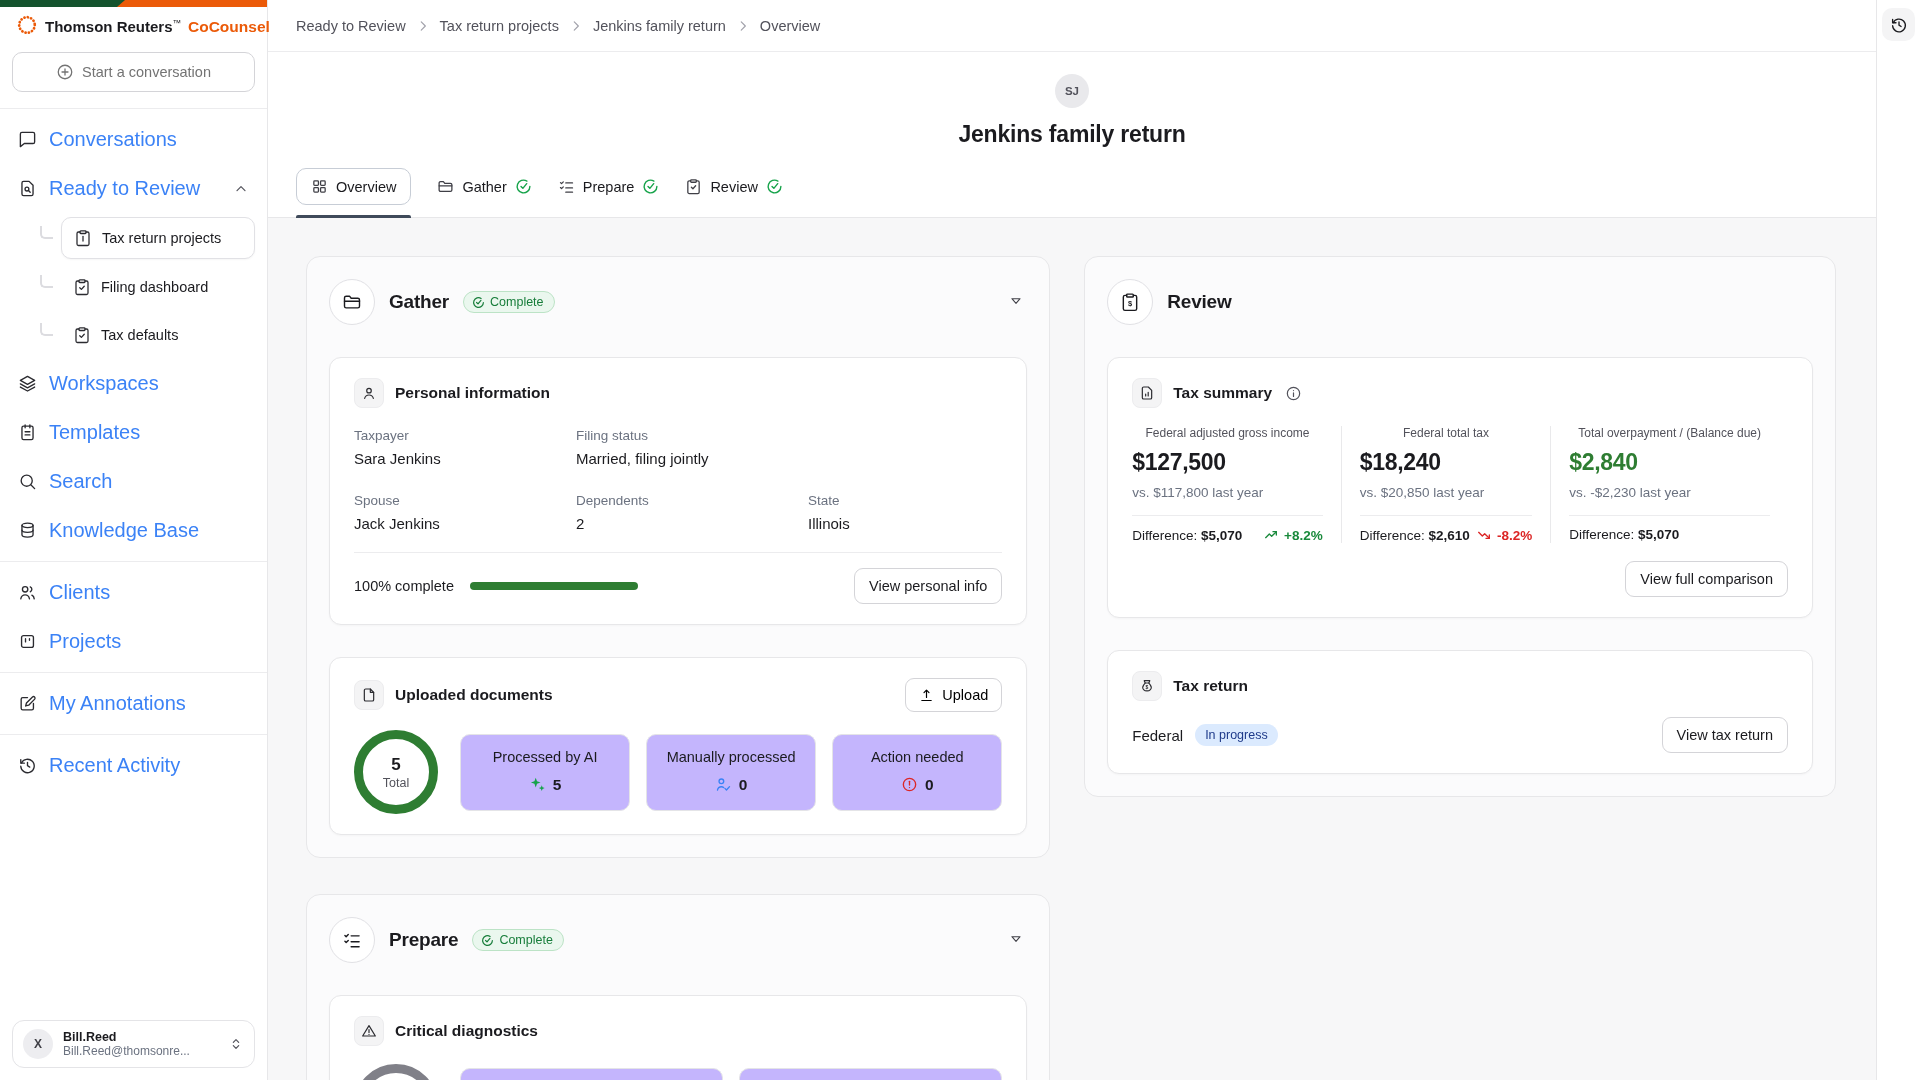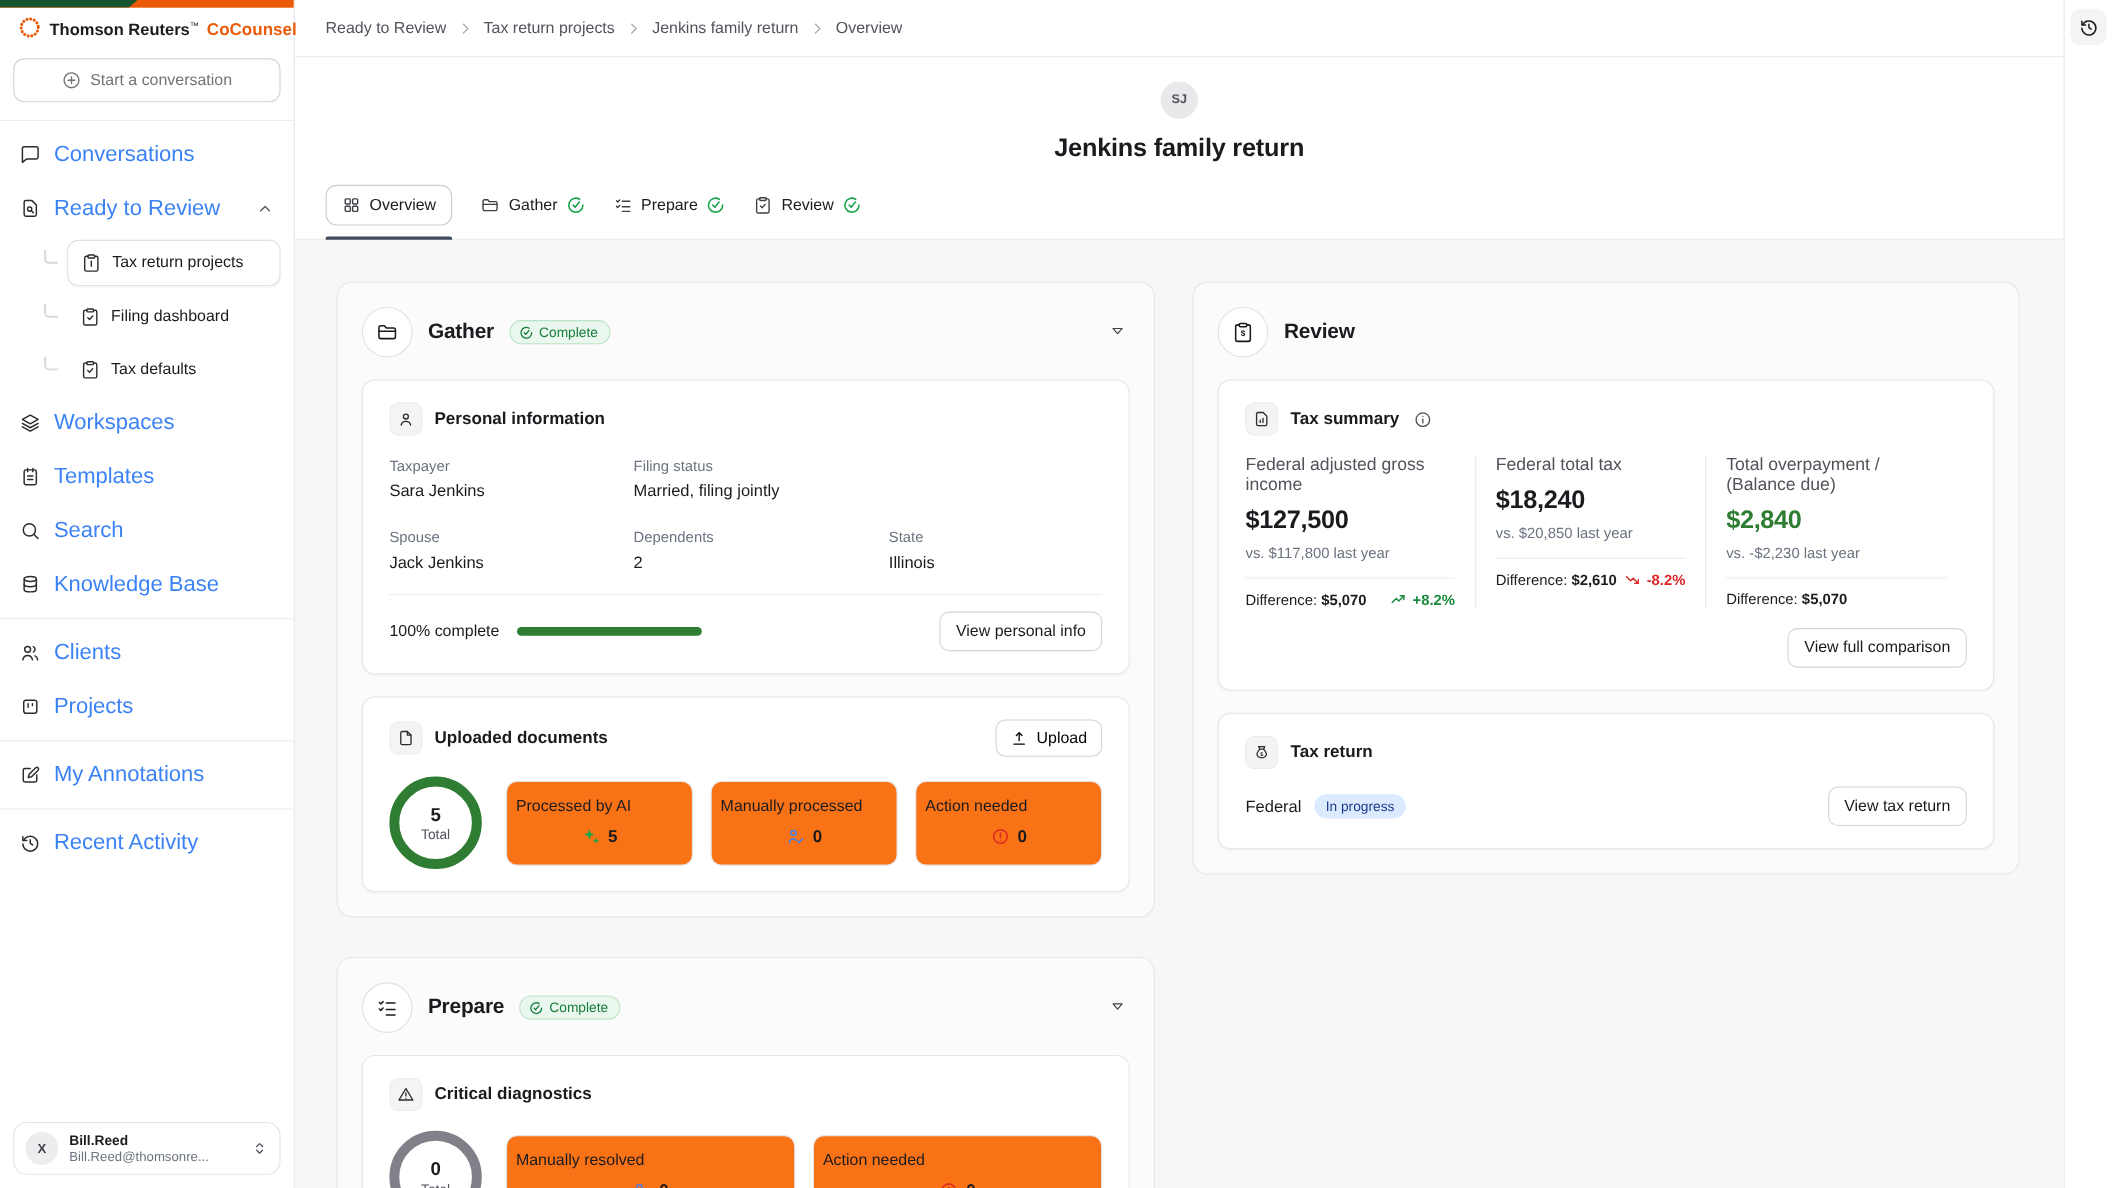--- a/index.html
+++ b/index.html
@@ -65,21 +65,21 @@
   .big-card + .big-card { margin-top:36px; }
   .bc-header { display:flex; align-items:center; gap:14px; }
   .bc-circle { width:46px; height:46px; border-radius:50%; border:1px solid #e1e1e5; background:#fff; display:flex; align-items:center; justify-content:center; color:#1b1b1f; }
   .bc-circle svg { width:20px; height:20px; }
   .bc-title { font-size:19px; font-weight:700; letter-spacing:-0.2px; }
   .badge-complete { display:inline-flex; align-items:center; gap:5px; background:#eaf7ee; border:1px solid #bce3c6; color:#177d3a; border-radius:999px; padding:3px 10px 3px 8px; font-size:12.5px; font-weight:500; }
   .badge-complete svg { width:13px; height:13px; }
   .collapse-btn { margin-left:auto; background:none; border:none; cursor:pointer; color:#3f3f46; width:22px; height:22px; }
   .collapse-btn svg { width:14px; height:14px; }
 
-  .inner-card { background:#fff; border:1px solid #e7e7e9; border-radius:12px; padding:20px 24px; margin-top:20px; box-shadow:0 1px 2px rgba(0,0,0,.03); }
+  .inner-card { background:#fff; border:1px solid #e7e7e9; border-radius:12px; padding:20px 24px; margin-top:32px; box-shadow:0 1px 2px rgba(0,0,0,.03); }
   .ic-header { display:flex; align-items:center; gap:11px; }
   .ic-chip { width:30px; height:30px; border-radius:8px; background:#f4f4f5; border:1px solid #ececee; display:flex; align-items:center; justify-content:center; color:#2b2b30; }
   .ic-chip svg { width:16px; height:16px; }
   .ic-title { font-size:15.5px; font-weight:600; }
   .info-ic { width:17px; height:17px; color:#52525b; margin-left:2px; }
 
   .pi-grid { display:grid; grid-template-columns:222px 232px 1fr; row-gap:26px; margin-top:20px; }
   .field-label { font-size:13.5px; color:#6b7280; }
   .field-value { font-size:15px; color:#1b1b1f; margin-top:7px; }
   .pi-footer { margin-top:20px; border-top:1px solid #ececee; padding-top:15px; display:flex; align-items:center; gap:16px; }
@@ -88,35 +88,35 @@
   .btn-secondary { margin-left:auto; border:1px solid #d4d4d8; background:#fff; border-radius:9px; padding:9px 14px; font-size:14.5px; color:#1b1b1f; cursor:pointer; font-family:inherit; white-space:nowrap; }
   .btn-upload { margin-left:auto; display:flex; align-items:center; gap:8px; border:1px solid #d4d4d8; background:#fff; border-radius:9px; padding:8px 13px; font-size:14.5px; cursor:pointer; font-family:inherit; }
   .btn-upload svg { width:15px; height:15px; }
 
   .stats-row { display:flex; align-items:center; gap:22px; margin-top:18px; }
   .donut { width:84px; height:84px; border-radius:50%; border:9px solid #2e7d32; display:flex; flex-direction:column; align-items:center; justify-content:center; flex:0 0 84px; }
   .donut.gray { border-color:#808088; }
   .donut-value { font-size:17px; font-weight:700; }
   .donut-label { font-size:12.5px; color:#52525b; margin-top:1px; }
   .stat-boxes { flex:1; display:flex; gap:16px; }
-  .stat-box { flex:1; border:1px solid #e4e4e7; border-radius:10px; padding:14px 8px 16px 8px; text-align:left; background:#f97316; }
+  .stat-box { flex:1; border:1px solid #e4e4e7; border-radius:10px; padding:14px 8px 16px 8px; text-align:center; background:#c4b5fd; }
   .stat-label { font-size:14.5px; }
   .stat-valrow { margin-top:11px; display:flex; align-items:center; justify-content:center; gap:7px; }
   .stat-valrow svg { width:17px; height:17px; }
   .stat-value { font-size:15.5px; font-weight:700; }
   .ic-green { color:#16a34a; }
   .ic-blue { color:#3b82f6; }
   .ic-red { color:#dc2626; }
 
   
   .ts-grid { display:grid; grid-template-columns:1fr 1fr 1.13fr; margin-top:18px; }
   .ts-col { padding:0 18px; }
   .ts-col:first-child { padding-left:0; }
   .ts-col:not(:last-child) { border-right:1px solid #e9e9eb; }
-  .ts-label { font-size:16px; color:#52525b; }
+  .ts-label { font-size:12px; color:#52525b;text-align:center; }
   .ts-value { font-size:23px; font-weight:700; margin-top:9px; letter-spacing:-0.3px; }
   .ts-value.green { color:#2e7d32; }
   .ts-vs { font-size:13.5px; color:#6b7280; margin-top:9px; }
   .ts-divider { border-top:1px solid #ececee; margin-top:15px; }
   .ts-diff { margin-top:11px; display:flex; align-items:center; font-size:13.5px; }
   .ts-diff b { font-weight:700; }
   .ts-trend { margin-left:auto; display:flex; align-items:center; gap:5px; font-weight:700; font-size:13.5px; }
   .ts-trend svg { width:16px; height:16px; }
   .ts-trend.up { color:#1a8a3c; }
   .ts-trend.down { color:#dc2626; }

